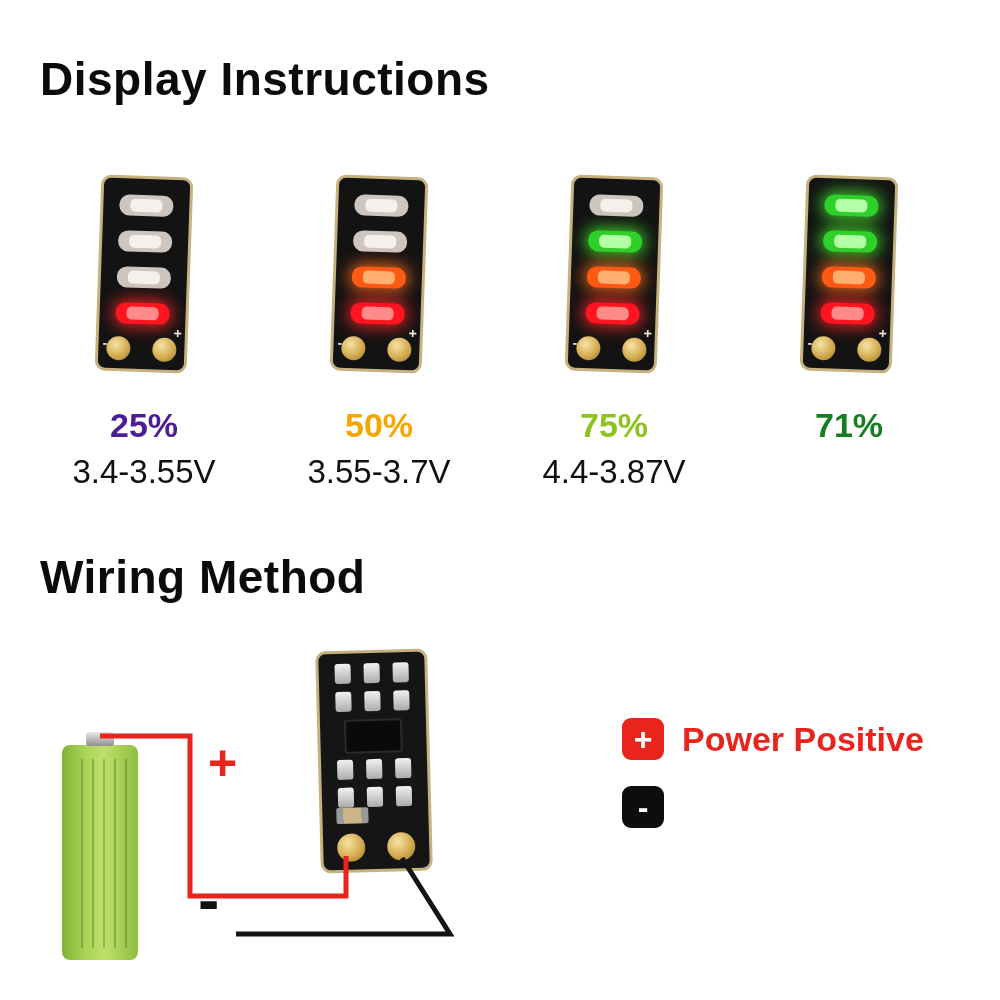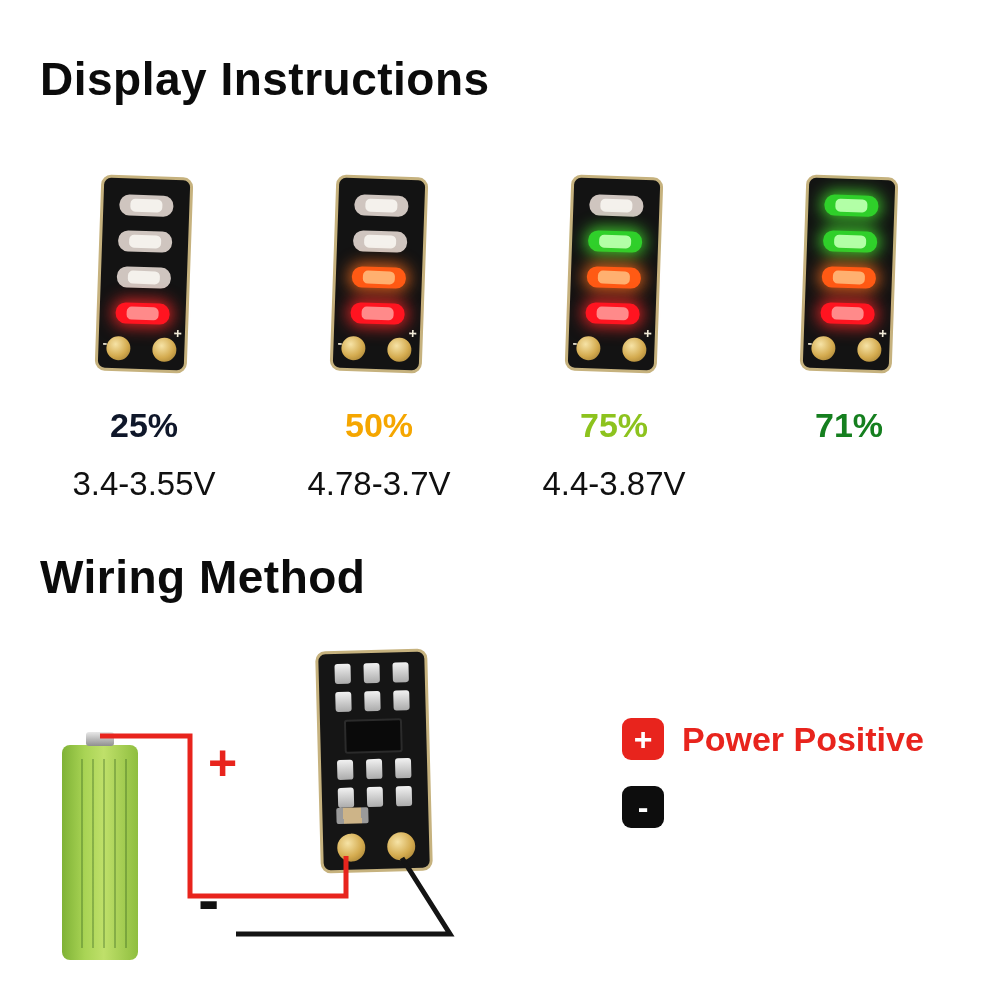--- a/index.html
+++ b/index.html
@@ -26,21 +26,21 @@
   .led.green::after{background:#b2ffa6;}
   .led.orange{background:#ff5a14;box-shadow:0 0 16px 3px rgba(255,110,30,.85);}
   .led.orange::after{background:#ffb070;}
   .pads{position:absolute;bottom:8px;left:0;right:0;display:flex;justify-content:center;gap:22px;}
   .pad{width:24px;height:24px;border-radius:50%;
        background:radial-gradient(circle at 38% 34%,#f6e3a6,#d4ab4f 55%,#97742d 100%);}
   .pad-label{position:absolute;color:#f2ecd9;font-size:14px;font-weight:700;line-height:1;}
   .pad-label.minus{left:4px;bottom:18px;}
   .pad-label.plus{right:3px;bottom:30px;}
   .percent{margin-top:34px;font-size:34px;font-weight:700;}
-  .voltage{margin-top:20px;font-size:33px;font-weight:500;color:#101010;}
+  .voltage{margin-top:8px;font-size:33px;font-weight:500;color:#101010;}
 
   
   .wiring{position:absolute;top:620px;left:0;width:1000px;height:380px;}
   .battery{position:absolute;left:62px;top:125px;width:76px;height:215px;border-radius:8px;
            background:linear-gradient(90deg,#7fb236,#a9d455 30%,#bfe06a 55%,#8fbe3f);}
   .battery-cap{position:absolute;top:-13px;left:24px;width:28px;height:14px;border-radius:3px;
                background:linear-gradient(#e8e8e8,#8f8f8f);}
   .battery-stripes{position:absolute;top:14px;bottom:12px;left:10px;right:10px;opacity:.55;
       background:repeating-linear-gradient(90deg,transparent 0 9px,rgba(22,70,16,.5) 9px 11px);}
   .wire-module{position:absolute;left:318px;top:30px;width:112px;height:222px;box-sizing:border-box;
@@ -82,39 +82,39 @@
         <div class="led off"></div>
         <div class="led off"></div>
         <div class="led red"></div>
         <span class="pad-label minus">-</span>
         <span class="pad-label plus">+</span>
         <div class="pads">
           <span class="pad"></span>
           <span class="pad"></span>
         </div>
       </div>
-      <div class="percent" style="color: #0f172a;">25%</div>
+      <div class="percent" style="color: #4c1d95;">25%</div>
       <div class="voltage">3.4-3.55V</div>
     </div>
 
     <div class="module-col">
       <div class="pcb">
         <div class="led off"></div>
         <div class="led off"></div>
         <div class="led orange"></div>
         <div class="led red"></div>
         <span class="pad-label minus">-</span>
         <span class="pad-label plus">+</span>
         <div class="pads">
           <span class="pad"></span>
           <span class="pad"></span>
         </div>
       </div>
       <div class="percent" style="color: rgb(245, 166, 0);">50%</div>
-      <div class="voltage">4.78-3.7V</div>
+      <div class="voltage">3.55-3.7V</div>
     </div>
 
     <div class="module-col">
       <div class="pcb">
         <div class="led off"></div>
         <div class="led green"></div>
         <div class="led orange"></div>
         <div class="led red"></div>
         <span class="pad-label minus">-</span>
         <span class="pad-label plus">+</span>

